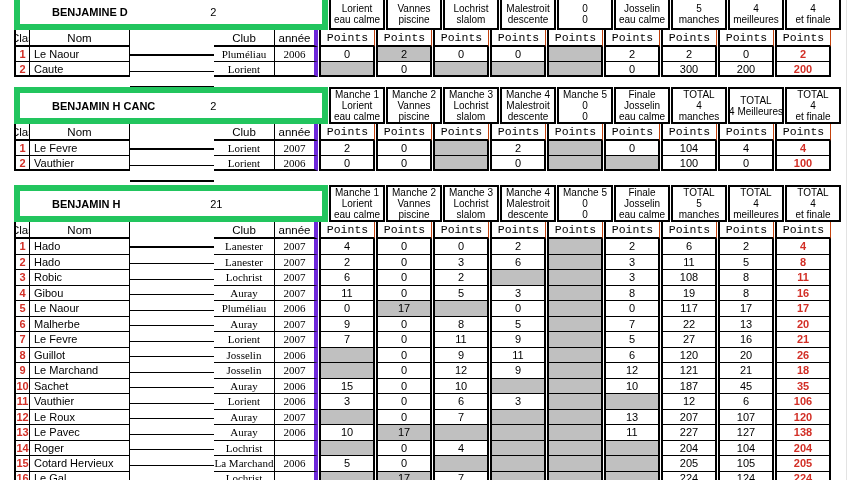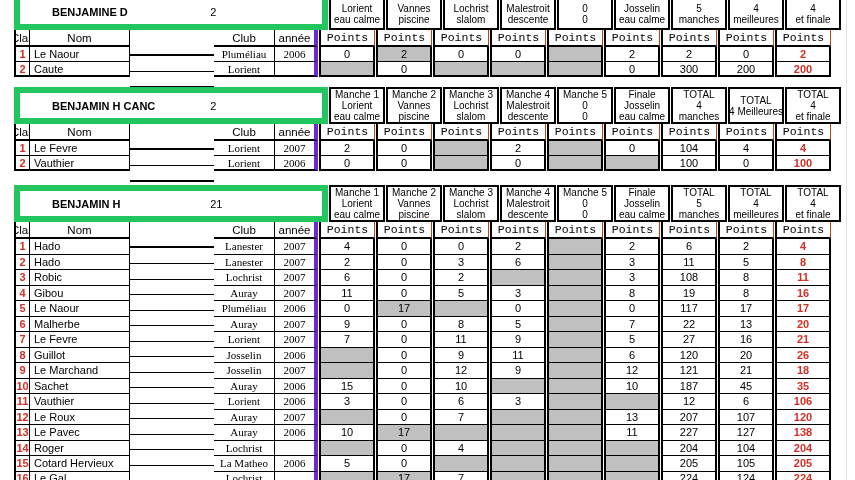--- a/index.html
+++ b/index.html
@@ -559,21 +559,21 @@
         <div class="pcell gray"></div>
         <div class="pcell gray"></div>
         <div class="pcell">204</div>
         <div class="pcell">104</div>
         <div class="pcell fin">204</div>
       </div>
       <div class="trow dr">
         <div class="dcell c0">15</div>
         <div class="dcell c1">Cotard Hervieux</div>
         <div class="dcell c2">Julius</div>
-        <div class="dcell c3">La Matheo</div>
+        <div class="dcell c3">La Marchand</div>
         <div class="dcell c4">2006</div>
         <div class="pcell">5</div>
         <div class="pcell">0</div>
         <div class="pcell gray"></div>
         <div class="pcell gray"></div>
         <div class="pcell gray"></div>
         <div class="pcell gray"></div>
         <div class="pcell">205</div>
         <div class="pcell">105</div>
         <div class="pcell fin">205</div>

